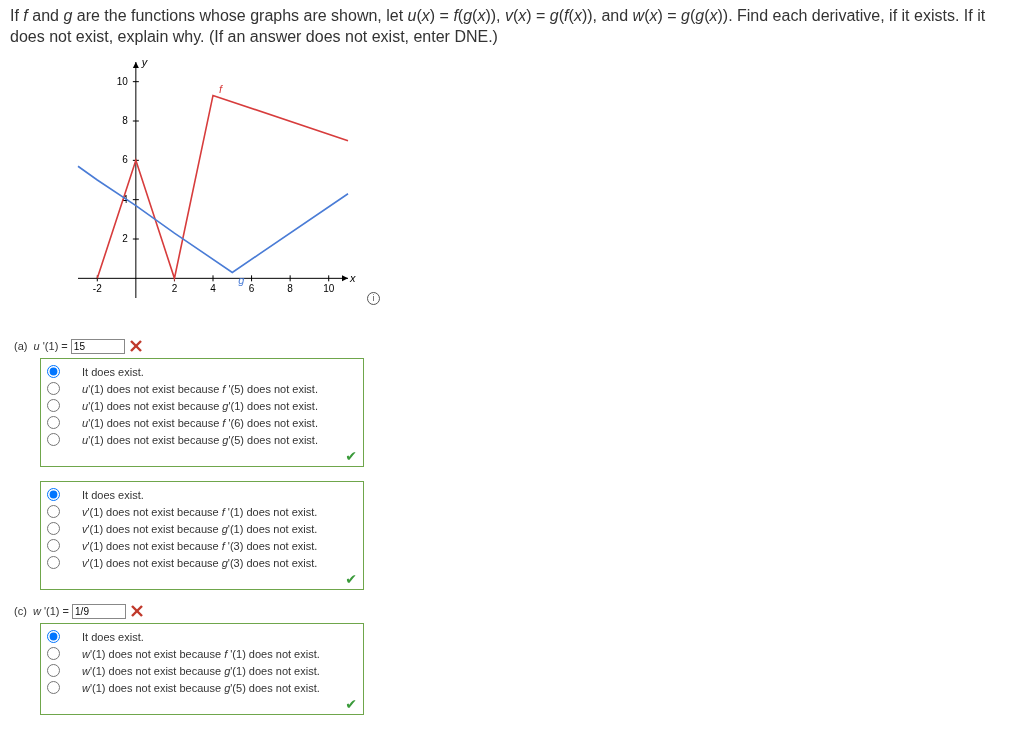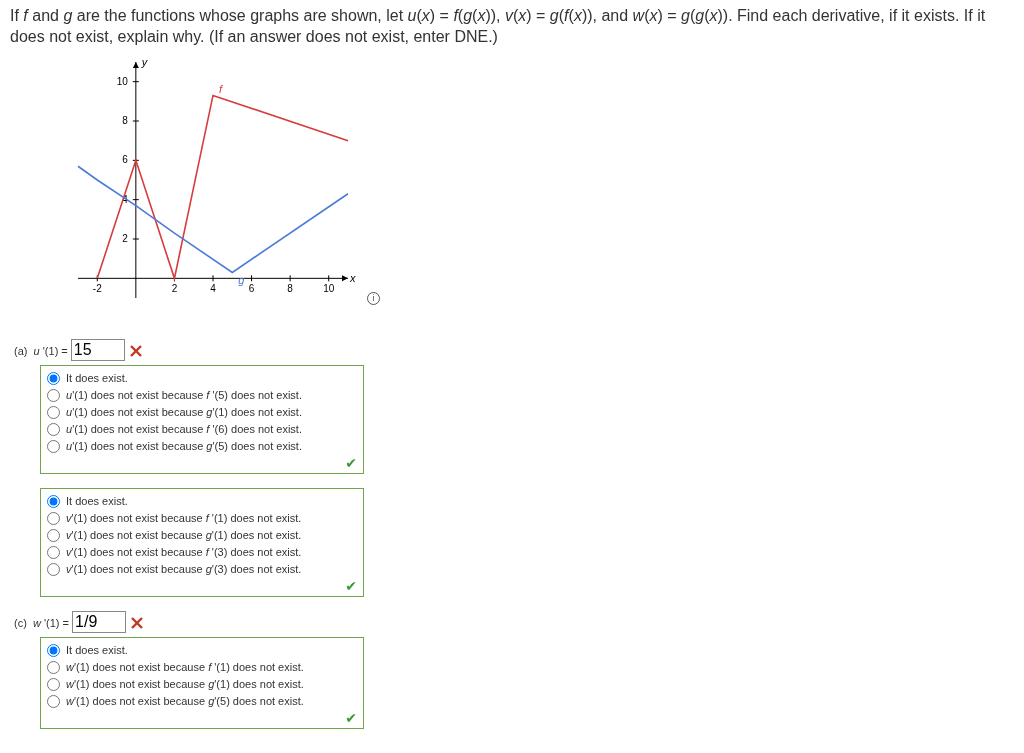--- a/index.html
+++ b/index.html
@@ -21,40 +21,41 @@
   }
   .qa-block {
     margin-bottom: 14px;
   }
   .qa-line {
     font-size: 11px;
     margin-bottom: 4px;
     margin-left: 4px;
   }
   .qa-line input[type=text] {
-    font-size: 16px;
+    font-size: 10px;
     width: 48px;
     padding: 1px 2px;
     border: 1px solid #888;
   }
   .mark {
     display: inline-block;
     vertical-align: middle;
     margin-left: 2px;
   }
   .options {
     border: 1px solid #6fa64b;
     padding: 4px 6px 18px 6px;
     width: 310px;
     position: relative;
     margin-left: 30px;
   }
   .opt-row {
     display: flex;
-    gap: 6px;
+    align-items: center;
+    gap: 22px;
     padding: 2px 0;
     font-size: 11px;
   }
   .opt-row input[type=radio] {
     margin: 0;
   }
   .check-badge {
     position: absolute;
     right: 6px;
     bottom: 2px;

